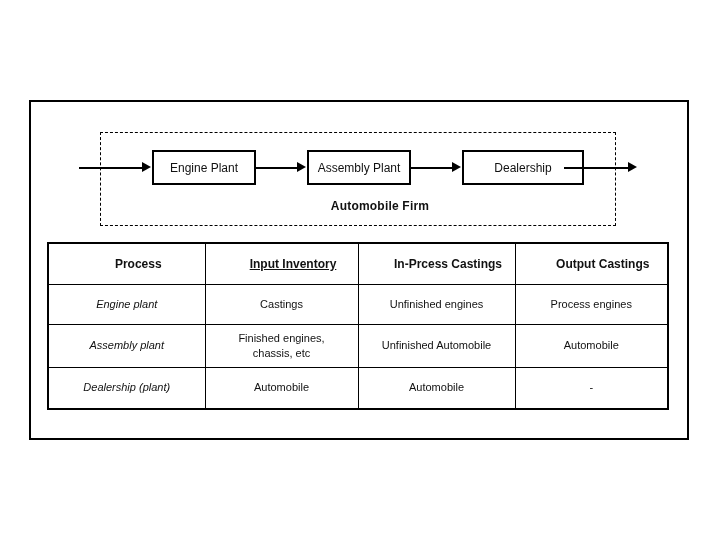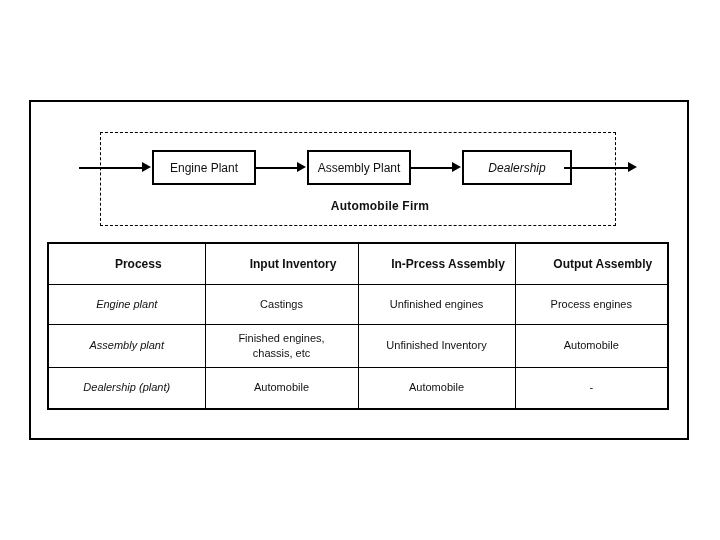--- a/index.html
+++ b/index.html
@@ -31,21 +31,21 @@
   .node {
     position: absolute; top: 48px; height: 35px;
     border: 2px solid #000000;
     background: #ffffff;
     display: flex; align-items: center; justify-content: center;
     font-size: 12px;
     white-space: nowrap;
   }
   .node-engine   { left: 121px; width: 104px; }
   .node-assembly { left: 276px; width: 104px; }
-  .node-dealer   { left: 431px; width: 110px; font-style: italic; }
+  .node-dealer   { left: 431px; width: 122px; }
 
   
   .arrow { position: absolute; top: 60px; height: 11px; }
   .arrow .shaft {
     position: absolute; left: 0; top: 4.5px; height: 2px;
     background: #000000;
   }
   .arrow .head {
     position: absolute; right: 0; top: 0;
     width: 0; height: 0;
@@ -85,21 +85,21 @@
     padding-left: 23px;
   }
   table.inv td {
     font-size: 11px; font-weight: normal;
     text-align: center; vertical-align: middle;
     background: #ffffff;
     white-space: pre-line;
     line-height: 1.35;
   }
   table.inv td.proc { font-style: italic; }
-  .col-1 { width: 157px; } .col-2 { width: 153px; }
+  .col-1 { width: 157px; } .col-2 { width: 153px; text-decoration: underline; }
   .col-3 { width: 157px; } .col-4 { width: 153px; }
   tr.hdr  { height: 41px; }
   tr.r-0  { height: 40px; }
   tr.r-1  { height: 43px; }
   tr.r-2  { height: 42px; }
 </style>
 </head>
 <body>
 
 <div class="canvas">
@@ -139,34 +139,34 @@
       <span class="head"></span>
     </div>
 
     <div class="firm-caption">Automobile Firm</div>
 
     <table class="inv">
       <tbody>
         <tr class="hdr">
           <th class="col-1">Process</th>
           <th class="col-2">Input Inventory</th>
-          <th class="col-3">In-Prcess Assembly</th>
-          <th class="col-4">Output Assembly</th>
+          <th class="col-3">In-Prcess Castings</th>
+          <th class="col-4">Output Castings</th>
         </tr>
         <tr class="r-0">
           <td class="proc">Engine plant</td>
           <td>Castings</td>
           <td>Unfinished engines</td>
           <td>Process engines</td>
         </tr>
         <tr class="r-1">
           <td class="proc">Assembly plant</td>
           <td>Finished engines,
 chassis, etc</td>
-          <td>Unfinished Inventory</td>
+          <td>Unfinished Automobile</td>
           <td>Automobile</td>
         </tr>
         <tr class="r-2">
           <td class="proc">Dealership (plant)</td>
           <td>Automobile</td>
           <td>Automobile</td>
           <td>-</td>
         </tr>
       </tbody>
     </table>

